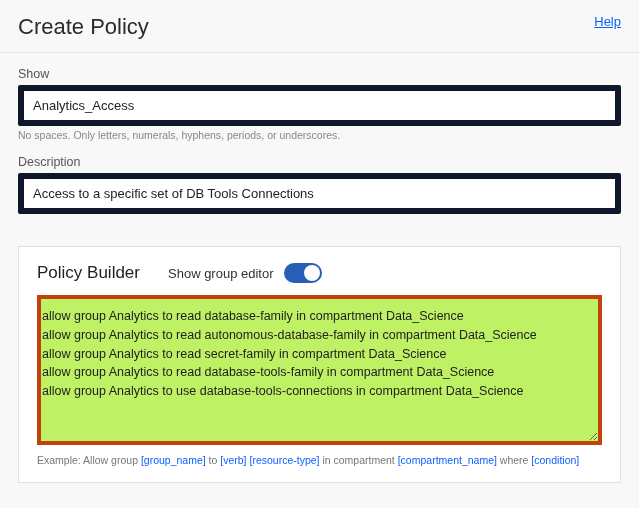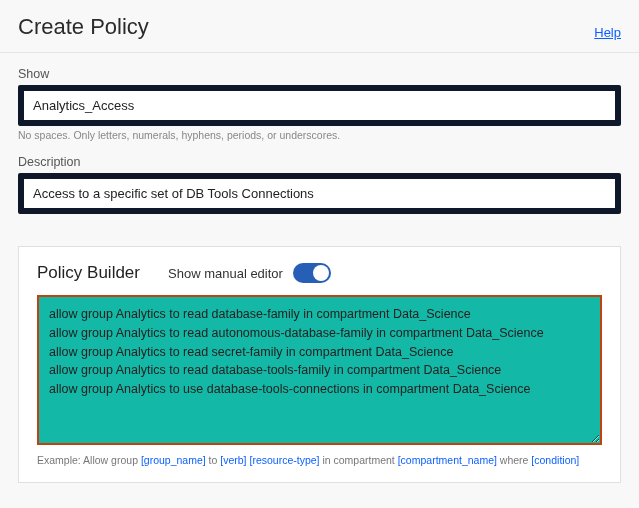--- a/index.html
+++ b/index.html
@@ -10,21 +10,21 @@
     color: #222;
     font-size: 13px;
   }
   .page {
     width: 639px;
     background: #f8f8f8;
   }
   .header {
     display: flex;
     justify-content: space-between;
-    align-items: flex-end;
+    align-items: flex-start;
     padding: 14px 18px 12px 18px;
     border-bottom: 1px solid #e5e5e5;
   }
   .header h1 {
     font-size: 22px;
     font-weight: 400;
     margin: 0;
     color: #2b2b2b;
   }
   .help {
@@ -108,23 +108,23 @@
     position: absolute;
     right: 2px;
     top: 2px;
     width: 16px;
     height: 16px;
     background: #fff;
     border-radius: 50%;
   }
   .editor {
     width: 100%;
-    border: 2px solid #c2410c;
-    background: #14b8a6;
-    padding: 8px 10px;
+    border: 4px solid #c2410c;
+    background: #bef264;
+    padding: 8px 1px;
     font-size: 12.5px;
     line-height: 1.5;
     color: #222;
     font-family: inherit;
     resize: both;
     overflow: auto;
     height: 150px;
     white-space: pre;
   }
   .example {
@@ -159,21 +159,21 @@
       <input type="text" class="text-input" value="Access to a specific set of DB Tools Connections" style="">
     </div>
 
 
   </div>
 
   <div class="panel">
     <div class="panel-head">
       <div class="panel-title">Policy Builder</div>
       <div class="toggle-label">
-        <span>Show manual editor</span>
+        <span>Show group editor</span>
         <div class="toggle">
           <div class="toggle-knob"></div>
         </div>
       </div>
     </div>
 
     <textarea class="editor" style="">allow group Analytics to read database-family in compartment Data_Science
 allow group Analytics to read autonomous-database-family in compartment Data_Science
 allow group Analytics to read secret-family in compartment Data_Science
 allow group Analytics to read database-tools-family in compartment Data_Science

